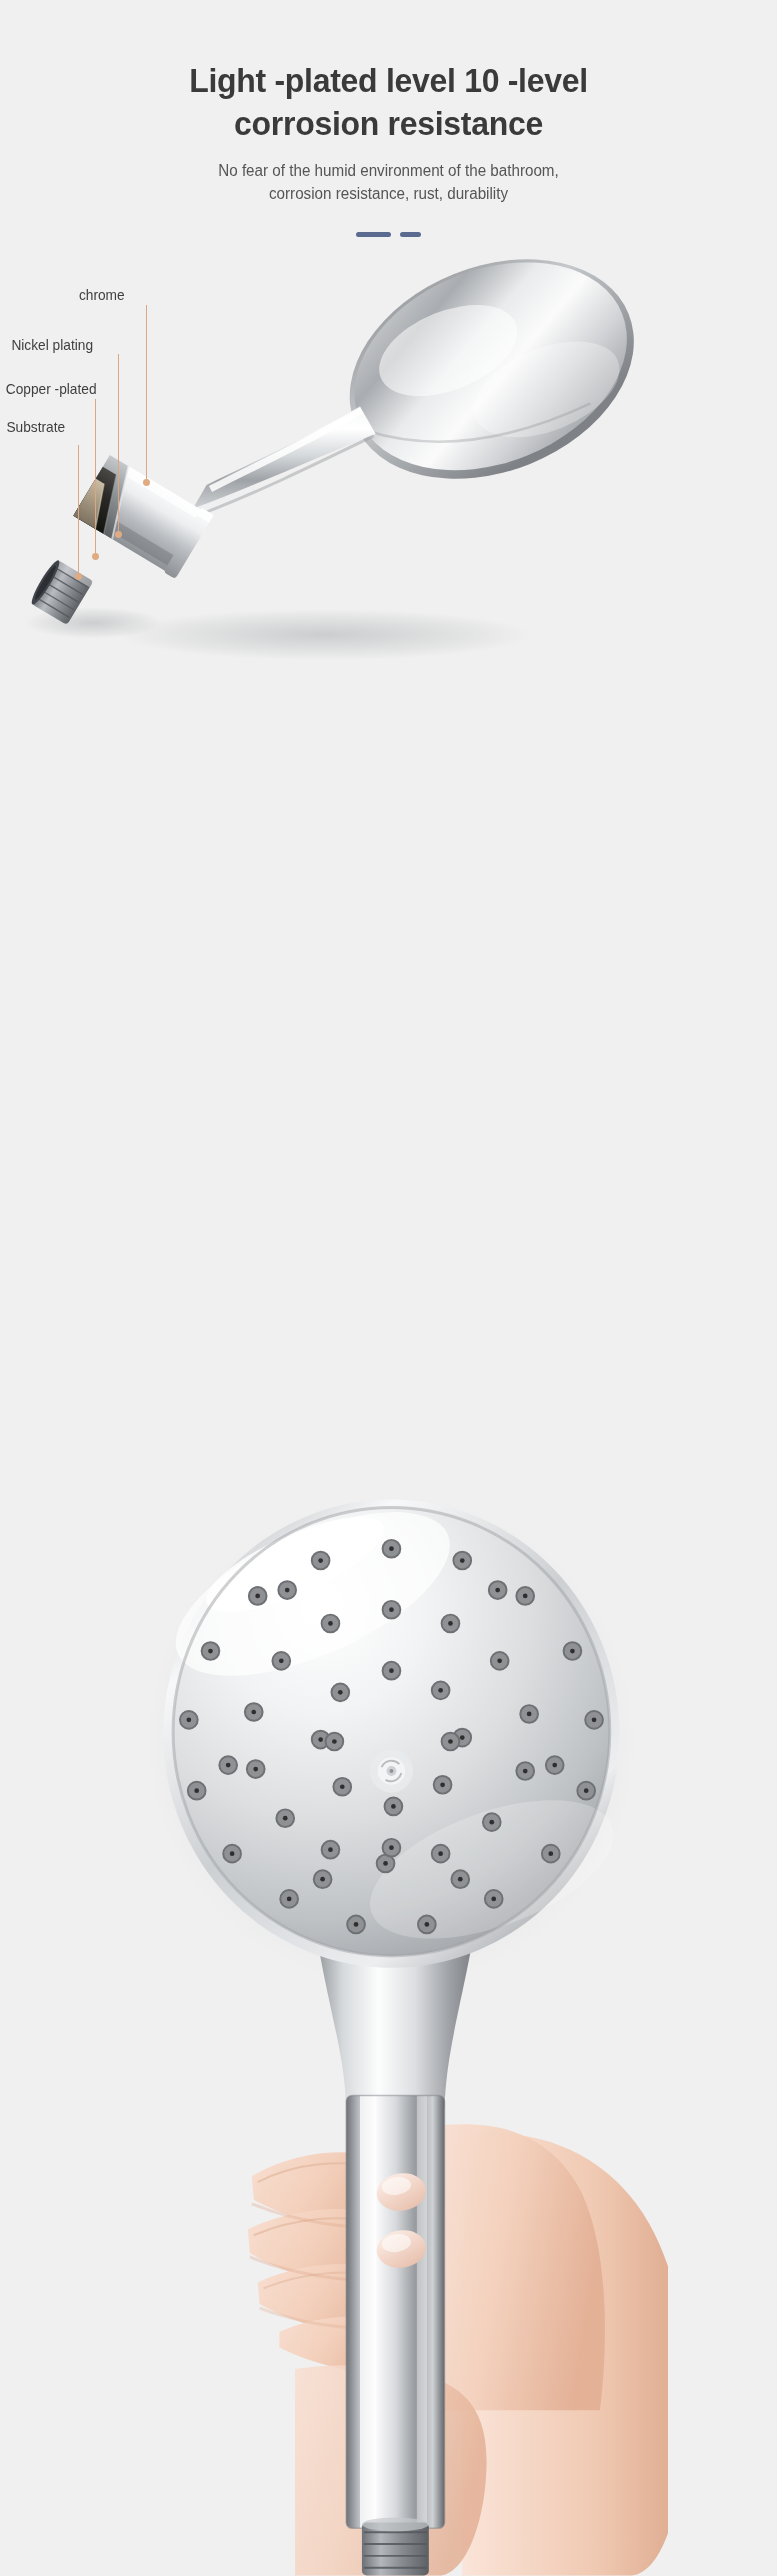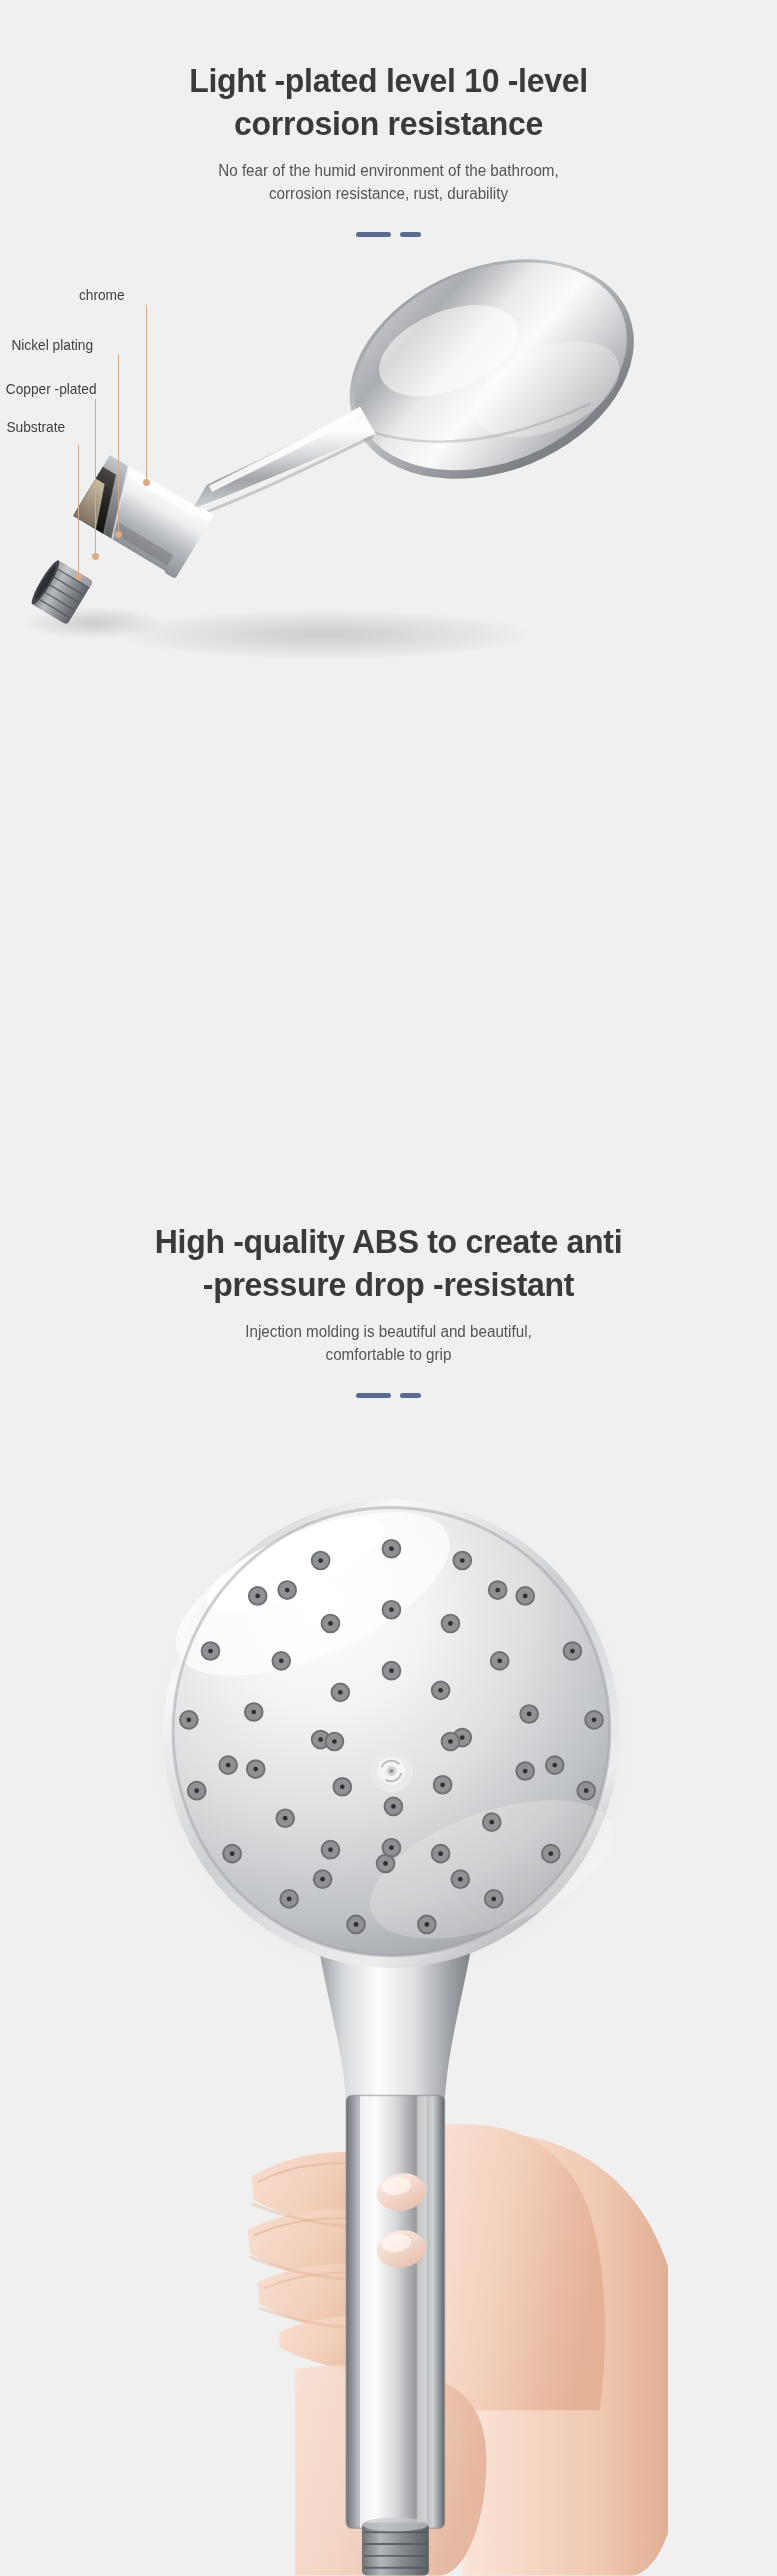--- a/index.html
+++ b/index.html
@@ -177,34 +177,20 @@
   <div class="leader-dot" style="left:92px;top:553px;"></div>
 
   <div class="leader" style="left:78px;top:445px;height:131px;"></div>
   <div class="leader-dot" style="left:75px;top:573px;"></div>
 
   <div class="anno-label" style="left:77px;top:287px;">chrome</div>
   <div class="anno-label" style="left:7.9px;top:337px;">Nickel plating</div>
   <div class="anno-label" style="left:2px;top:381px;">Copper -plated</div>
   <div class="anno-label" style="left:3.9px;top:419px;">Substrate</div>
 
-  <div class="section-head" style="top:1220px;">
-    <div class="headline">
-      <div>High -quality ABS to create anti</div>
-      <div>-pressure drop -resistant</div>
-    </div>
-    <div class="subhead">
-      <div>Injection molding is beautiful and beautiful,</div>
-      <div>comfortable to grip</div>
-    </div>
-    <div class="dashes">
-      <span class="dash-long"></span>
-      <span class="dash-short"></span>
-    </div>
-  </div>
 
   <svg class="art" style="left:0px;top:1446px;" width="777" height="1130" viewBox="0 0 790 1148">
     <defs>
       <radialGradient id="faceG" cx="0.34" cy="0.22" r="0.92">
         <stop offset="0%" stop-color="#ffffff"></stop>
         <stop offset="26%" stop-color="#f2f3f4"></stop>
         <stop offset="52%" stop-color="#dcdee0"></stop>
         <stop offset="76%" stop-color="#bfc2c5"></stop>
         <stop offset="100%" stop-color="#93969a"></stop>
       </radialGradient>

